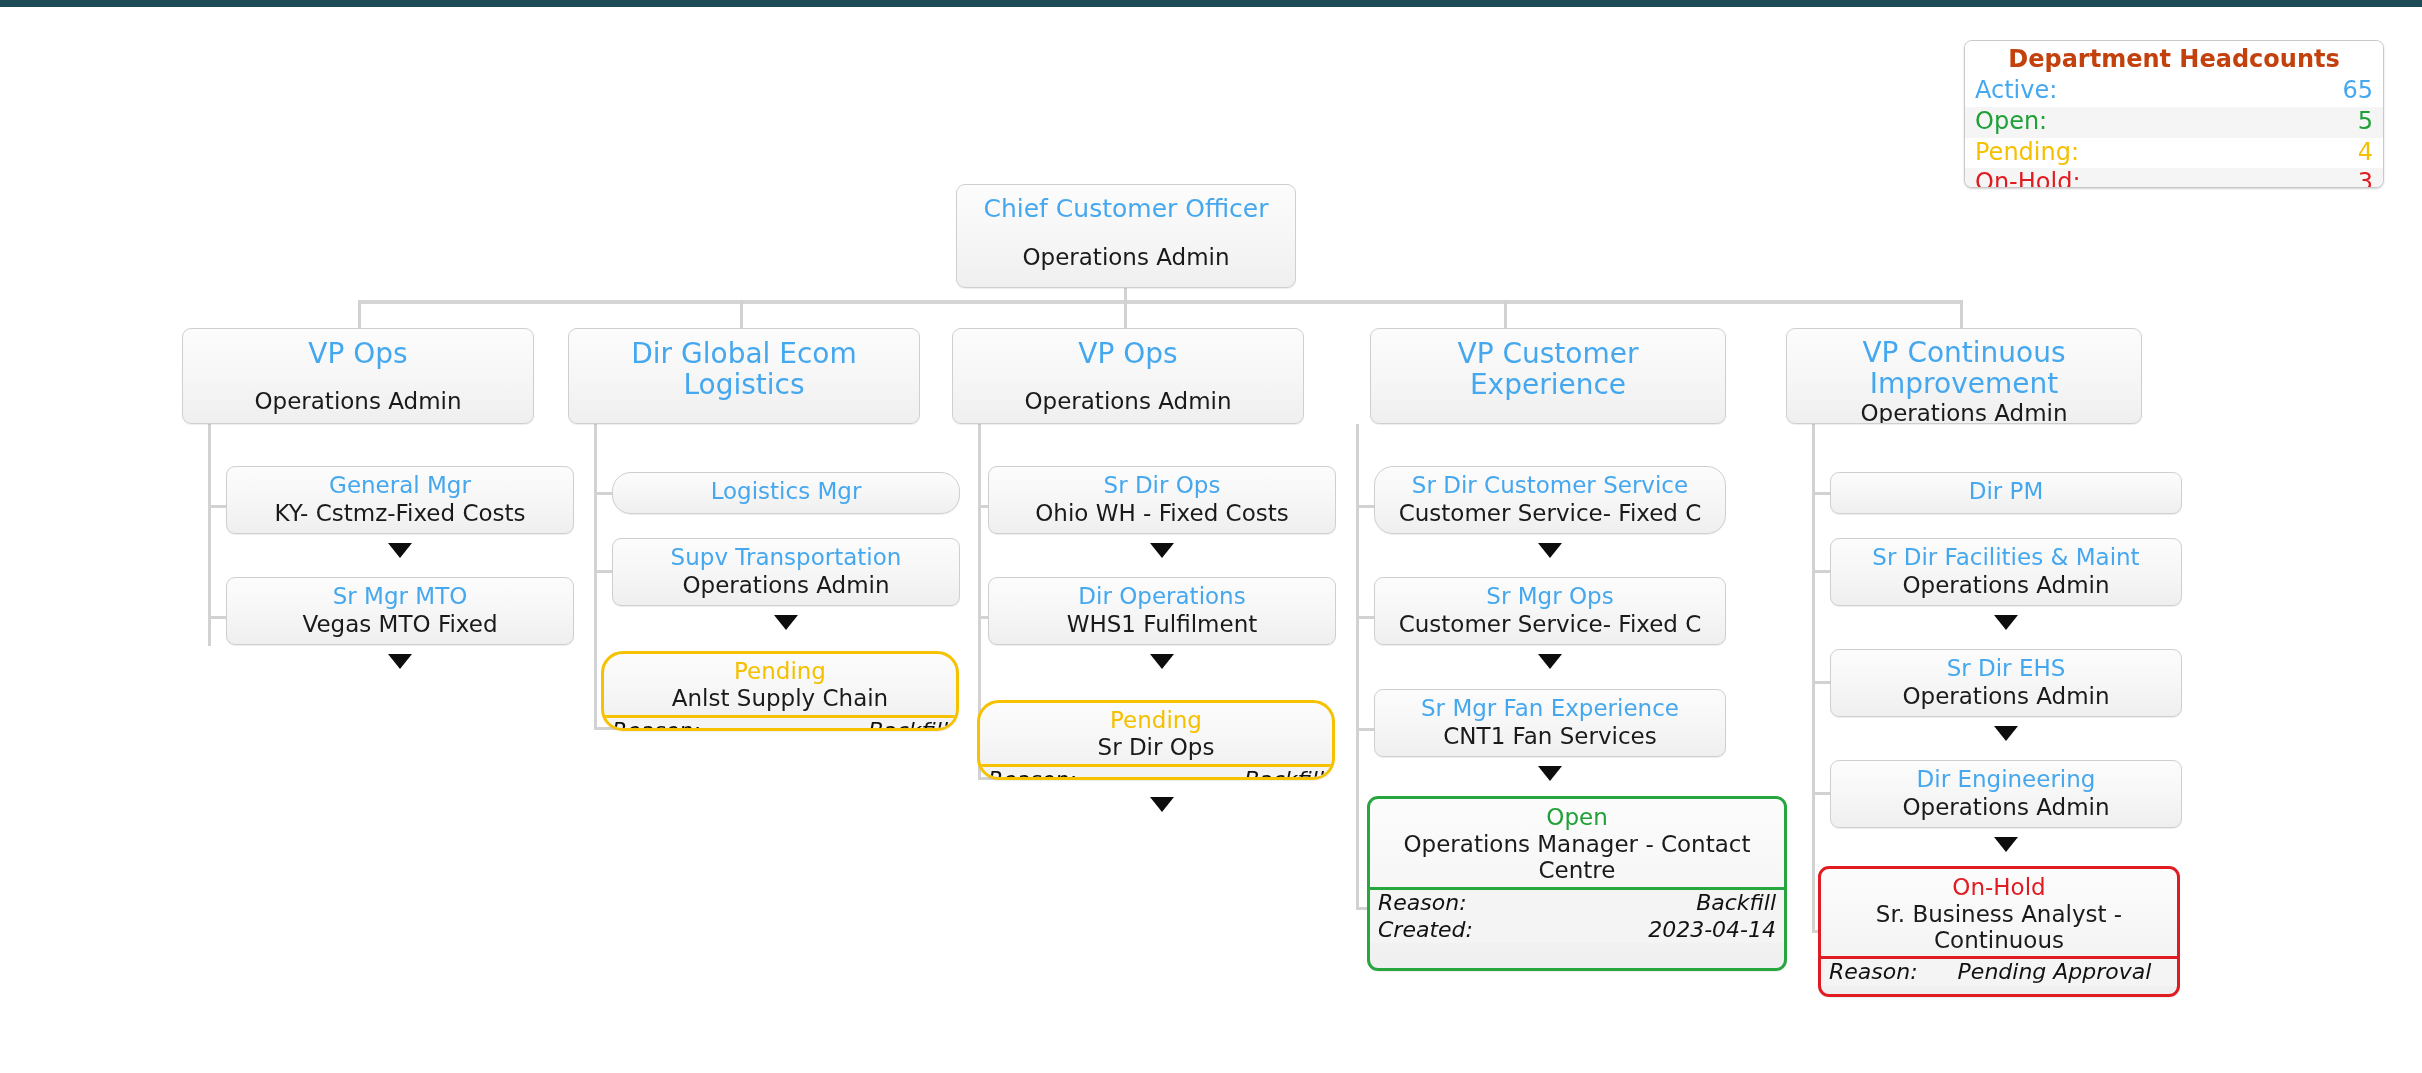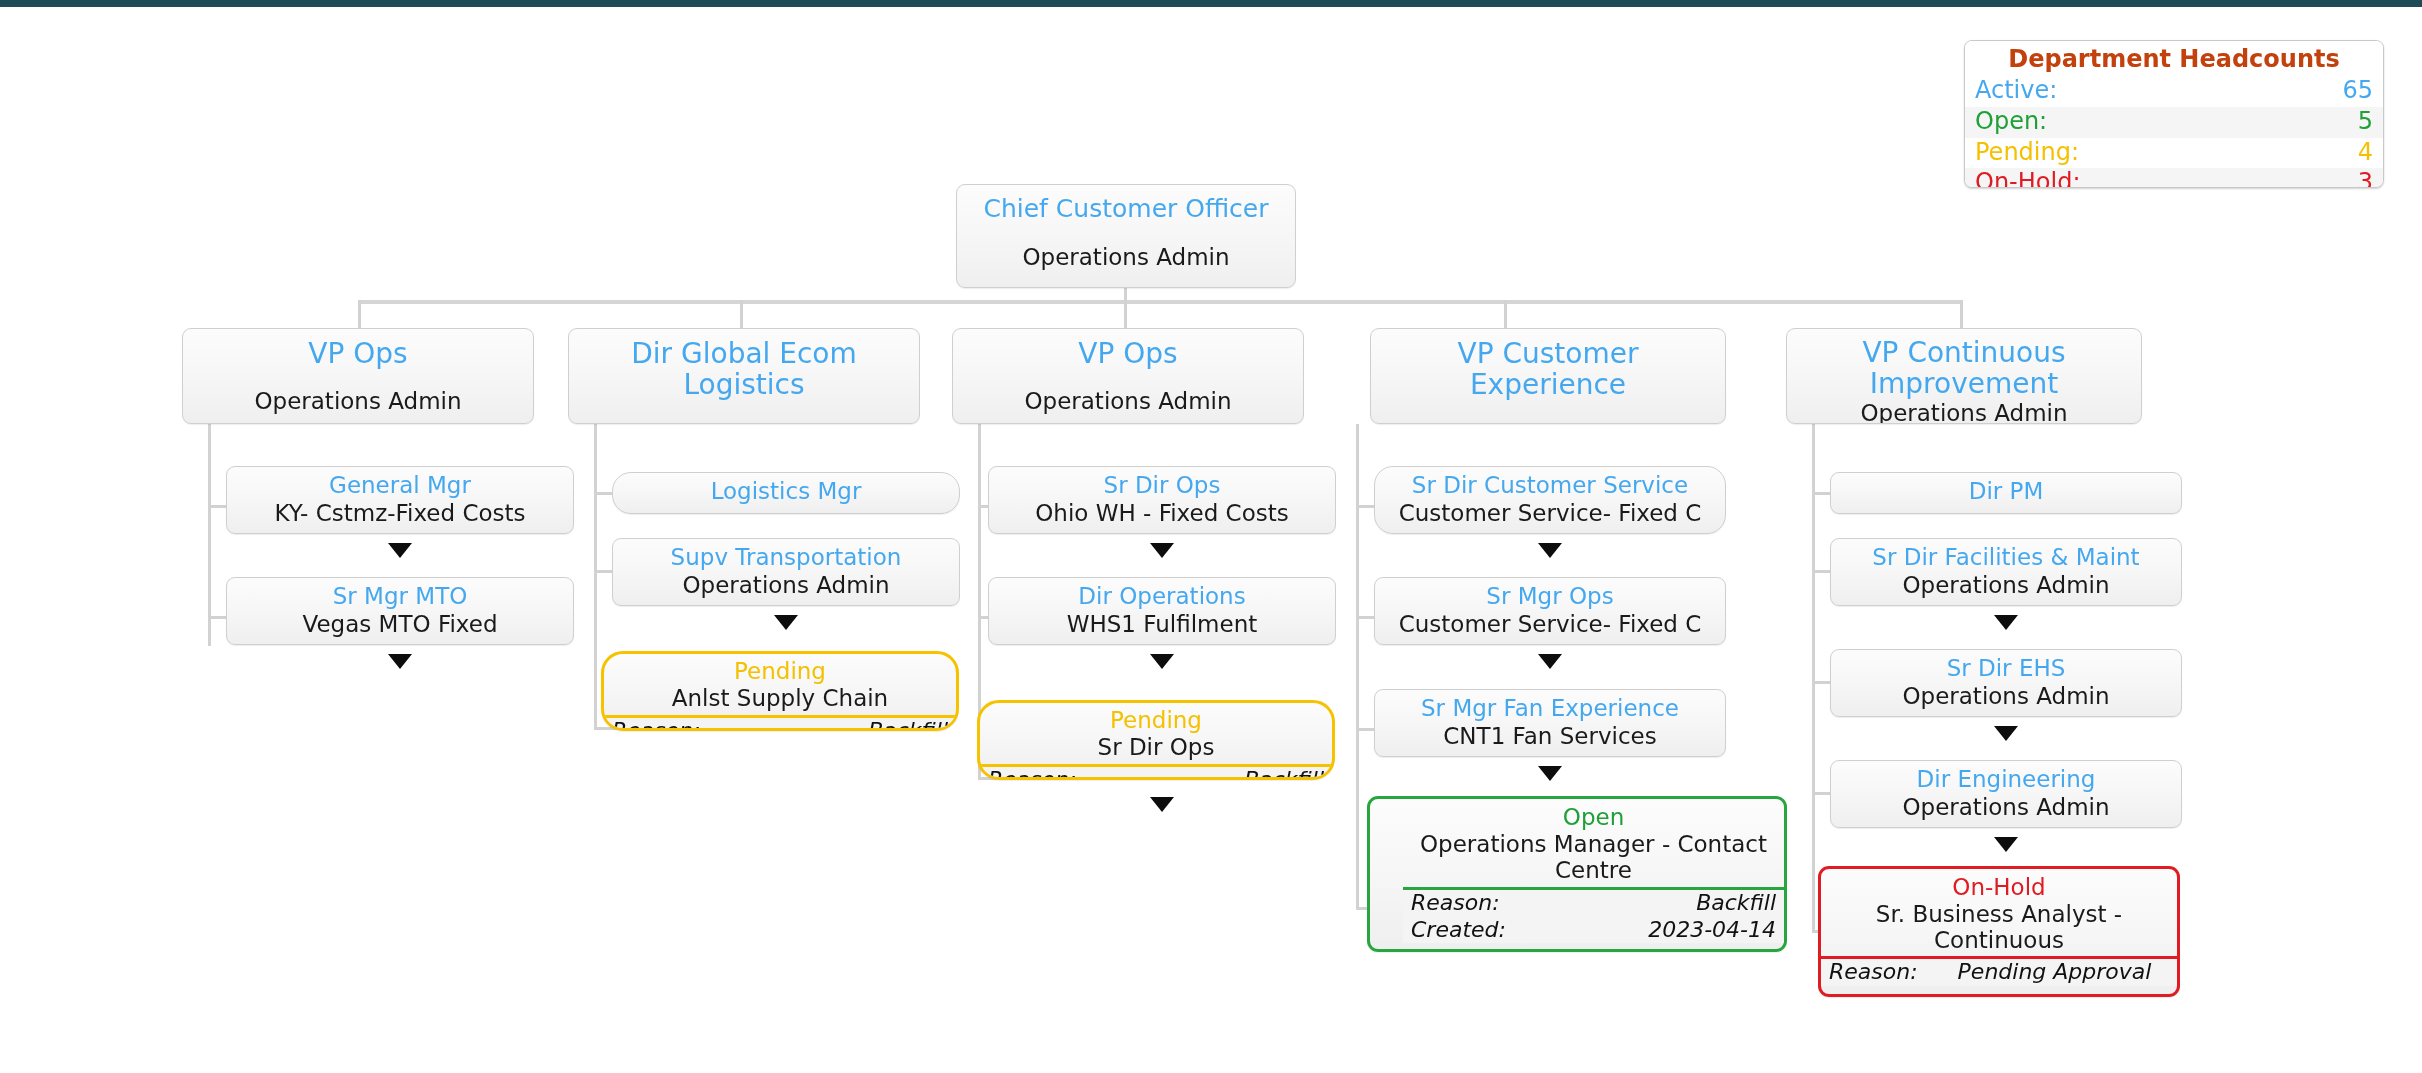--- a/index.html
+++ b/index.html
@@ -269,21 +269,21 @@
     <div class="sub" style="padding-top:2px;">Customer Service- Fixed C</div>
   </div>
   <div class="arrow" style="left:1538px; top:654px;"></div>
 
   <div class="node lvl2" style="left:1374px; top:689px; width:352px; height:68px;">
     <div class="title" style="padding-top:6px;">Sr Mgr Fan Experience</div>
     <div class="sub" style="padding-top:2px;">CNT1 Fan Services</div>
   </div>
   <div class="arrow" style="left:1538px; top:766px;"></div>
 
-  <div class="node lvl2 open" style="left:1367px; top:796px; width:420px; height:156px;padding-left:33px;">
+  <div class="node lvl2 open" style="left:1367px; top:796px; width:420px; height:175px;">
     <div class="title" style="padding-top:6px;">Open</div>
     <div class="sub" style="padding-top:1px;">Operations Manager - Contact Centre</div>
     <div class="metawrap open-line" style="margin-top:4px;">
       <div class="meta">
         <span>Reason:</span>
         <span>Backfill</span>
       </div>
       <div class="meta">
         <span>Created:</span>
         <span>2023-04-14</span>

